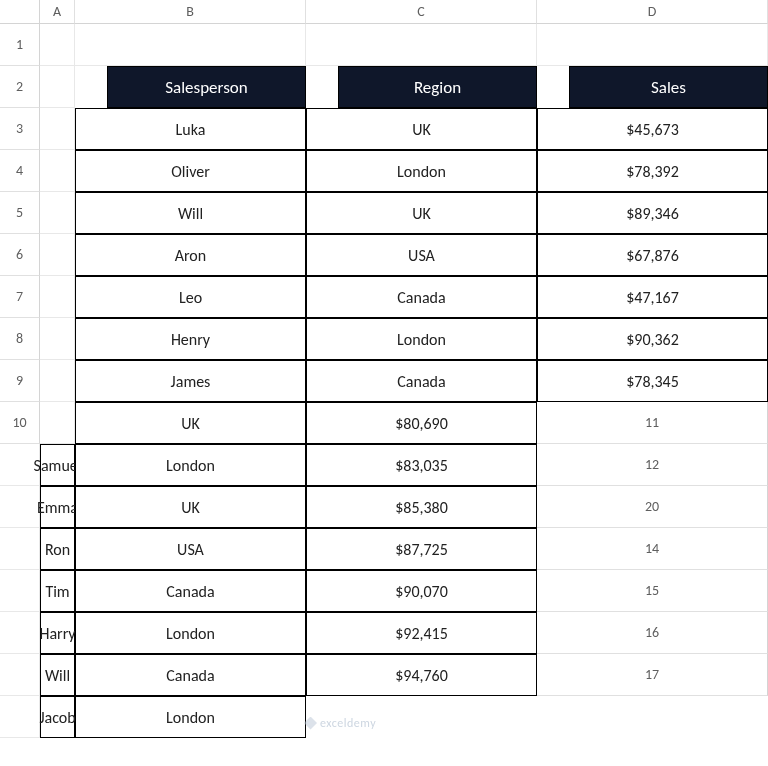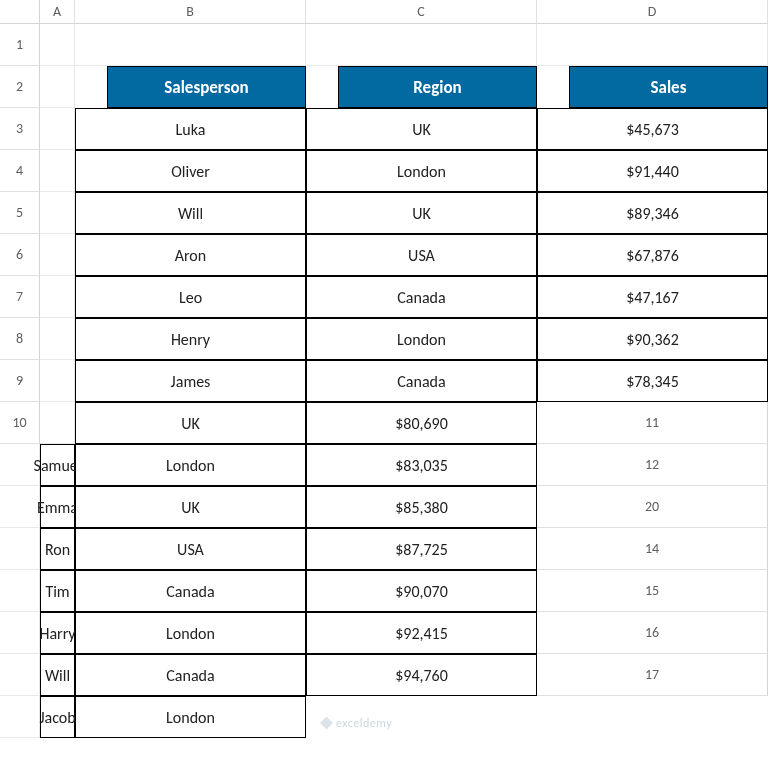--- a/index.html
+++ b/index.html
@@ -49,42 +49,42 @@
       border-bottom: 1px solid #e8e8e8;
       display: flex;
       align-items: center;
       justify-content: center;
     }
     .cell-empty-a {
       border-right: 1px solid #e8e8e8;
       border-bottom: 1px solid #e8e8e8;
     }
     .data-header {
-      background: #0369a1;
+      background: #0f172a;
       color: #fff;
-      font-weight: bold;
+      font-weight: normal;
       font-size: 17px;
       border: 1px solid #000;
       display: flex;
       align-items: center;
       justify-content: center;
       margin-left: 32px;
     }
     .data-cell {
       background: #fff;
       color: #222;
       font-size: 16px;
       border: 1px solid #000;
       display: flex;
       align-items: center;
       justify-content: center;
     }
     .watermark {
       position: absolute;
-      left: 320px;
+      left: 304px;
       top: 716px;
       color: #b8c5d4;
       font-size: 12px;
       opacity: 0.7;
       letter-spacing: 0.5px;
       display: flex;
       align-items: center;
       gap: 3px;
     }
     .watermark-icon {
@@ -121,21 +121,21 @@
   <div class="row-header">3</div>
   <div class="cell-empty-a"></div>
   <div class="data-cell">Luka</div>
   <div class="data-cell">UK</div>
   <div class="data-cell">$45,673</div>
 
   <div class="row-header">4</div>
   <div class="cell-empty-a"></div>
   <div class="data-cell">Oliver</div>
   <div class="data-cell">London</div>
-  <div class="data-cell">$91,440</div>
+  <div class="data-cell">$78,392</div>
 
   <div class="row-header">5</div>
   <div class="cell-empty-a"></div>
   <div class="data-cell">Will</div>
   <div class="data-cell">UK</div>
   <div class="data-cell">$89,346</div>
 
   <div class="row-header">6</div>
   <div class="cell-empty-a"></div>
   <div class="data-cell">Aron</div>

